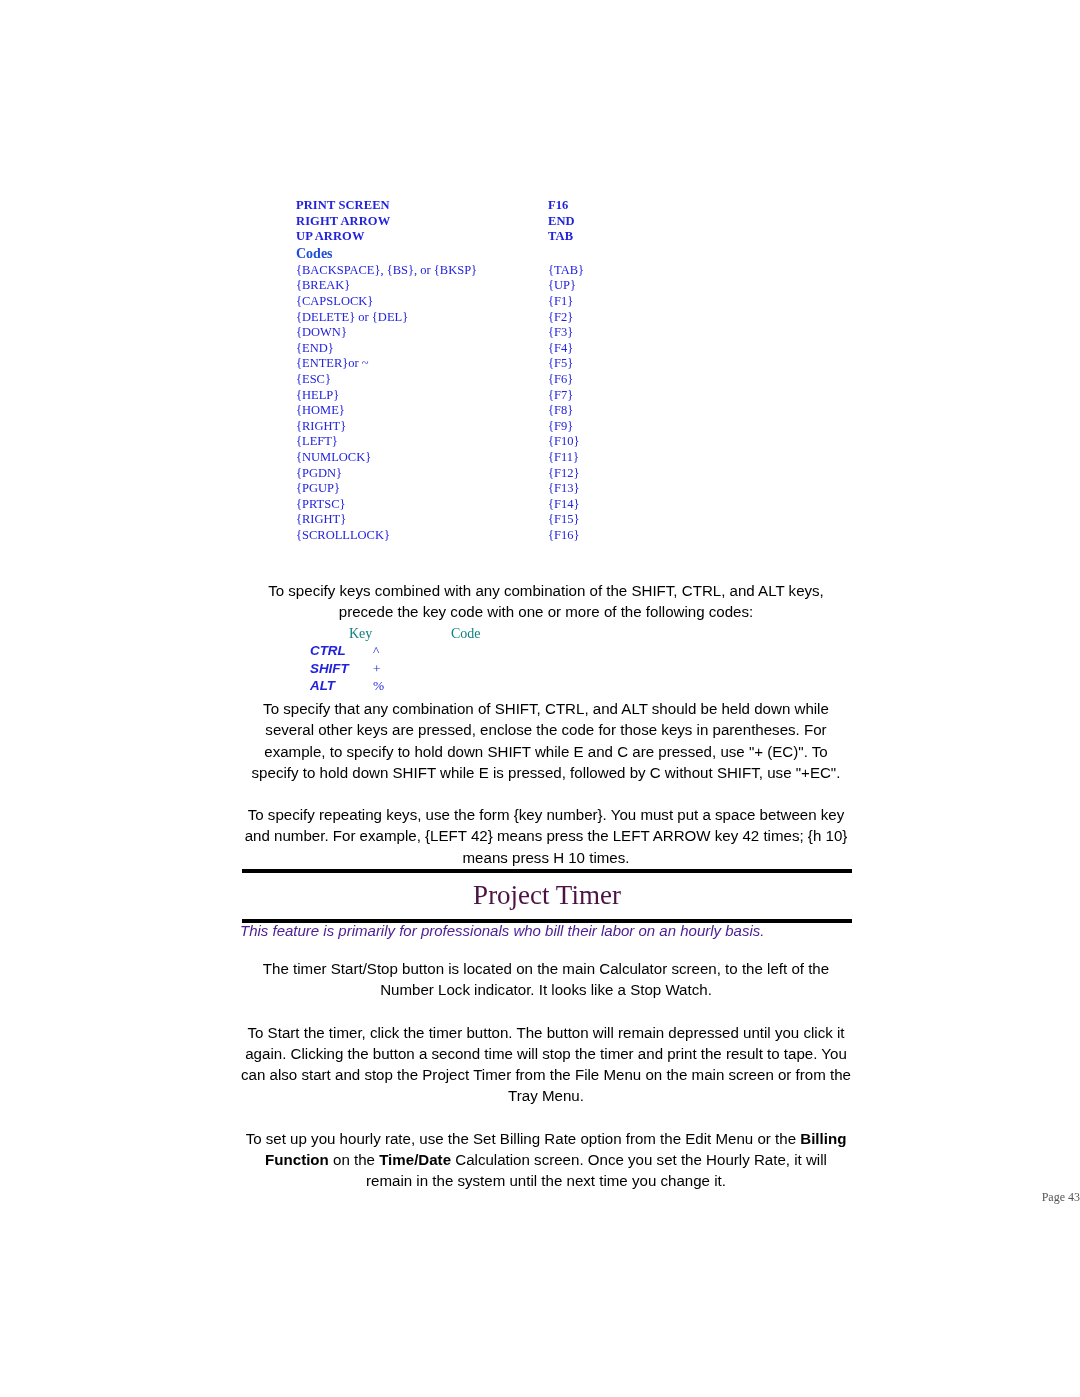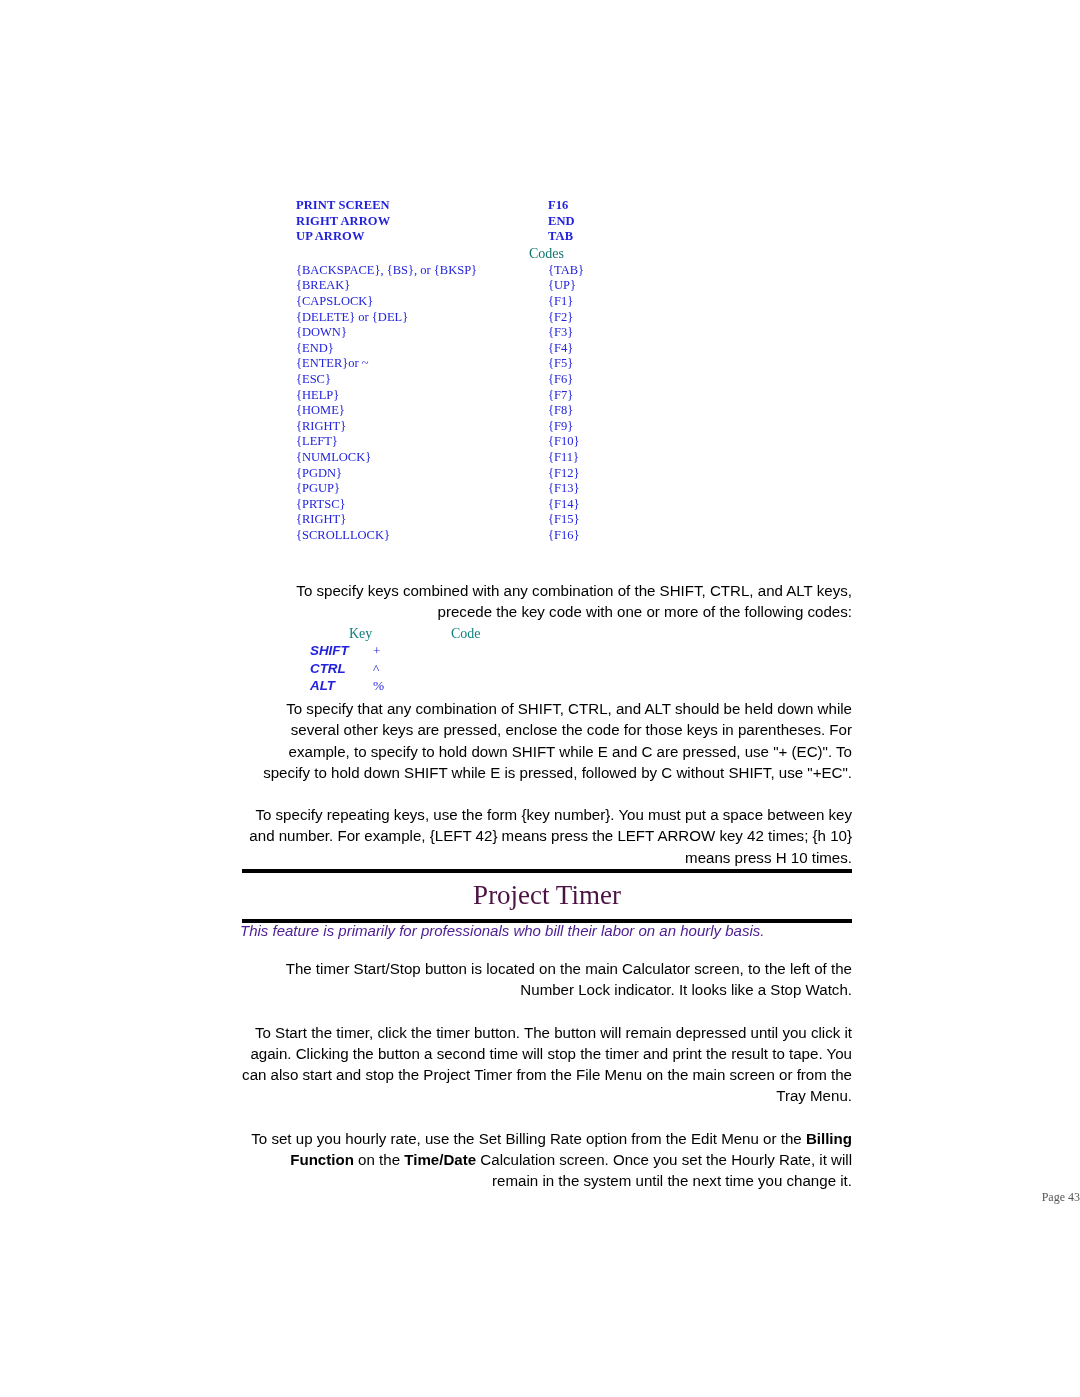--- a/index.html
+++ b/index.html
@@ -35,42 +35,43 @@
     flex: 0 0 252px;
   }
   .keytable .row .right {
     flex: 1 1 auto;
   }
   .keytable .row.bold {
     font-weight: bold;
     letter-spacing: 0.1px;
   }
   .keytable .codes-head {
-    text-align: right;
-    color: #0f766e;
+    text-align: left;
+    color: #1d4ed8;
     font-family: "Liberation Serif", serif;
     font-size: 14px;
     line-height: 17px;
     width: 268px;
     padding-bottom: 1px;
+    font-weight: bold;
   }
 
   
   .body-col {
     position: absolute;
     left: 240px;
     width: 612px;
   }
   p.para {
     margin: 0 0 0 0;
     font-family: "Liberation Sans", sans-serif;
     font-size: 15.1px;
     line-height: 21.3px;
     color: #000000;
-    text-align: right;
+    text-align: center;
   }
   p.para + p.para { margin-top: 21px; }
 
   
   .modtable {
     margin-top: 2px;
     margin-left: 70px;
     font-family: "Liberation Serif", serif;
     font-size: 14px;
     line-height: 17.5px;
@@ -245,26 +246,26 @@
 
 <div class="body-col" style="top:580px;">
   <p class="para">To specify keys combined with any combination of the SHIFT, CTRL, and ALT keys, precede the key code with one or more of the following codes:</p>
 
   <div class="modtable">
     <div class="mrow head">
       <span class="mkey">Key</span>
       <span class="mcode">Code</span>
     </div>
     <div class="mrow data">
+      <span class="mkey">CTRL</span>
+      <span class="mcode">^</span>
+    </div>
+    <div class="mrow data">
       <span class="mkey">SHIFT</span>
       <span class="mcode">+</span>
-    </div>
-    <div class="mrow data">
-      <span class="mkey">CTRL</span>
-      <span class="mcode">^</span>
     </div>
     <div class="mrow data">
       <span class="mkey">ALT</span>
       <span class="mcode">%</span>
     </div>
   </div>
 </div>
 
 <div class="body-col" style="top:698px;">
   <p class="para">To specify that any combination of SHIFT, CTRL, and ALT should be held down while several other keys are pressed, enclose the code for those keys in parentheses. For example, to specify to hold down SHIFT while E and C are pressed, use "+ (EC)". To specify to hold down SHIFT while E is pressed, followed by C without SHIFT, use "+EC".</p>

